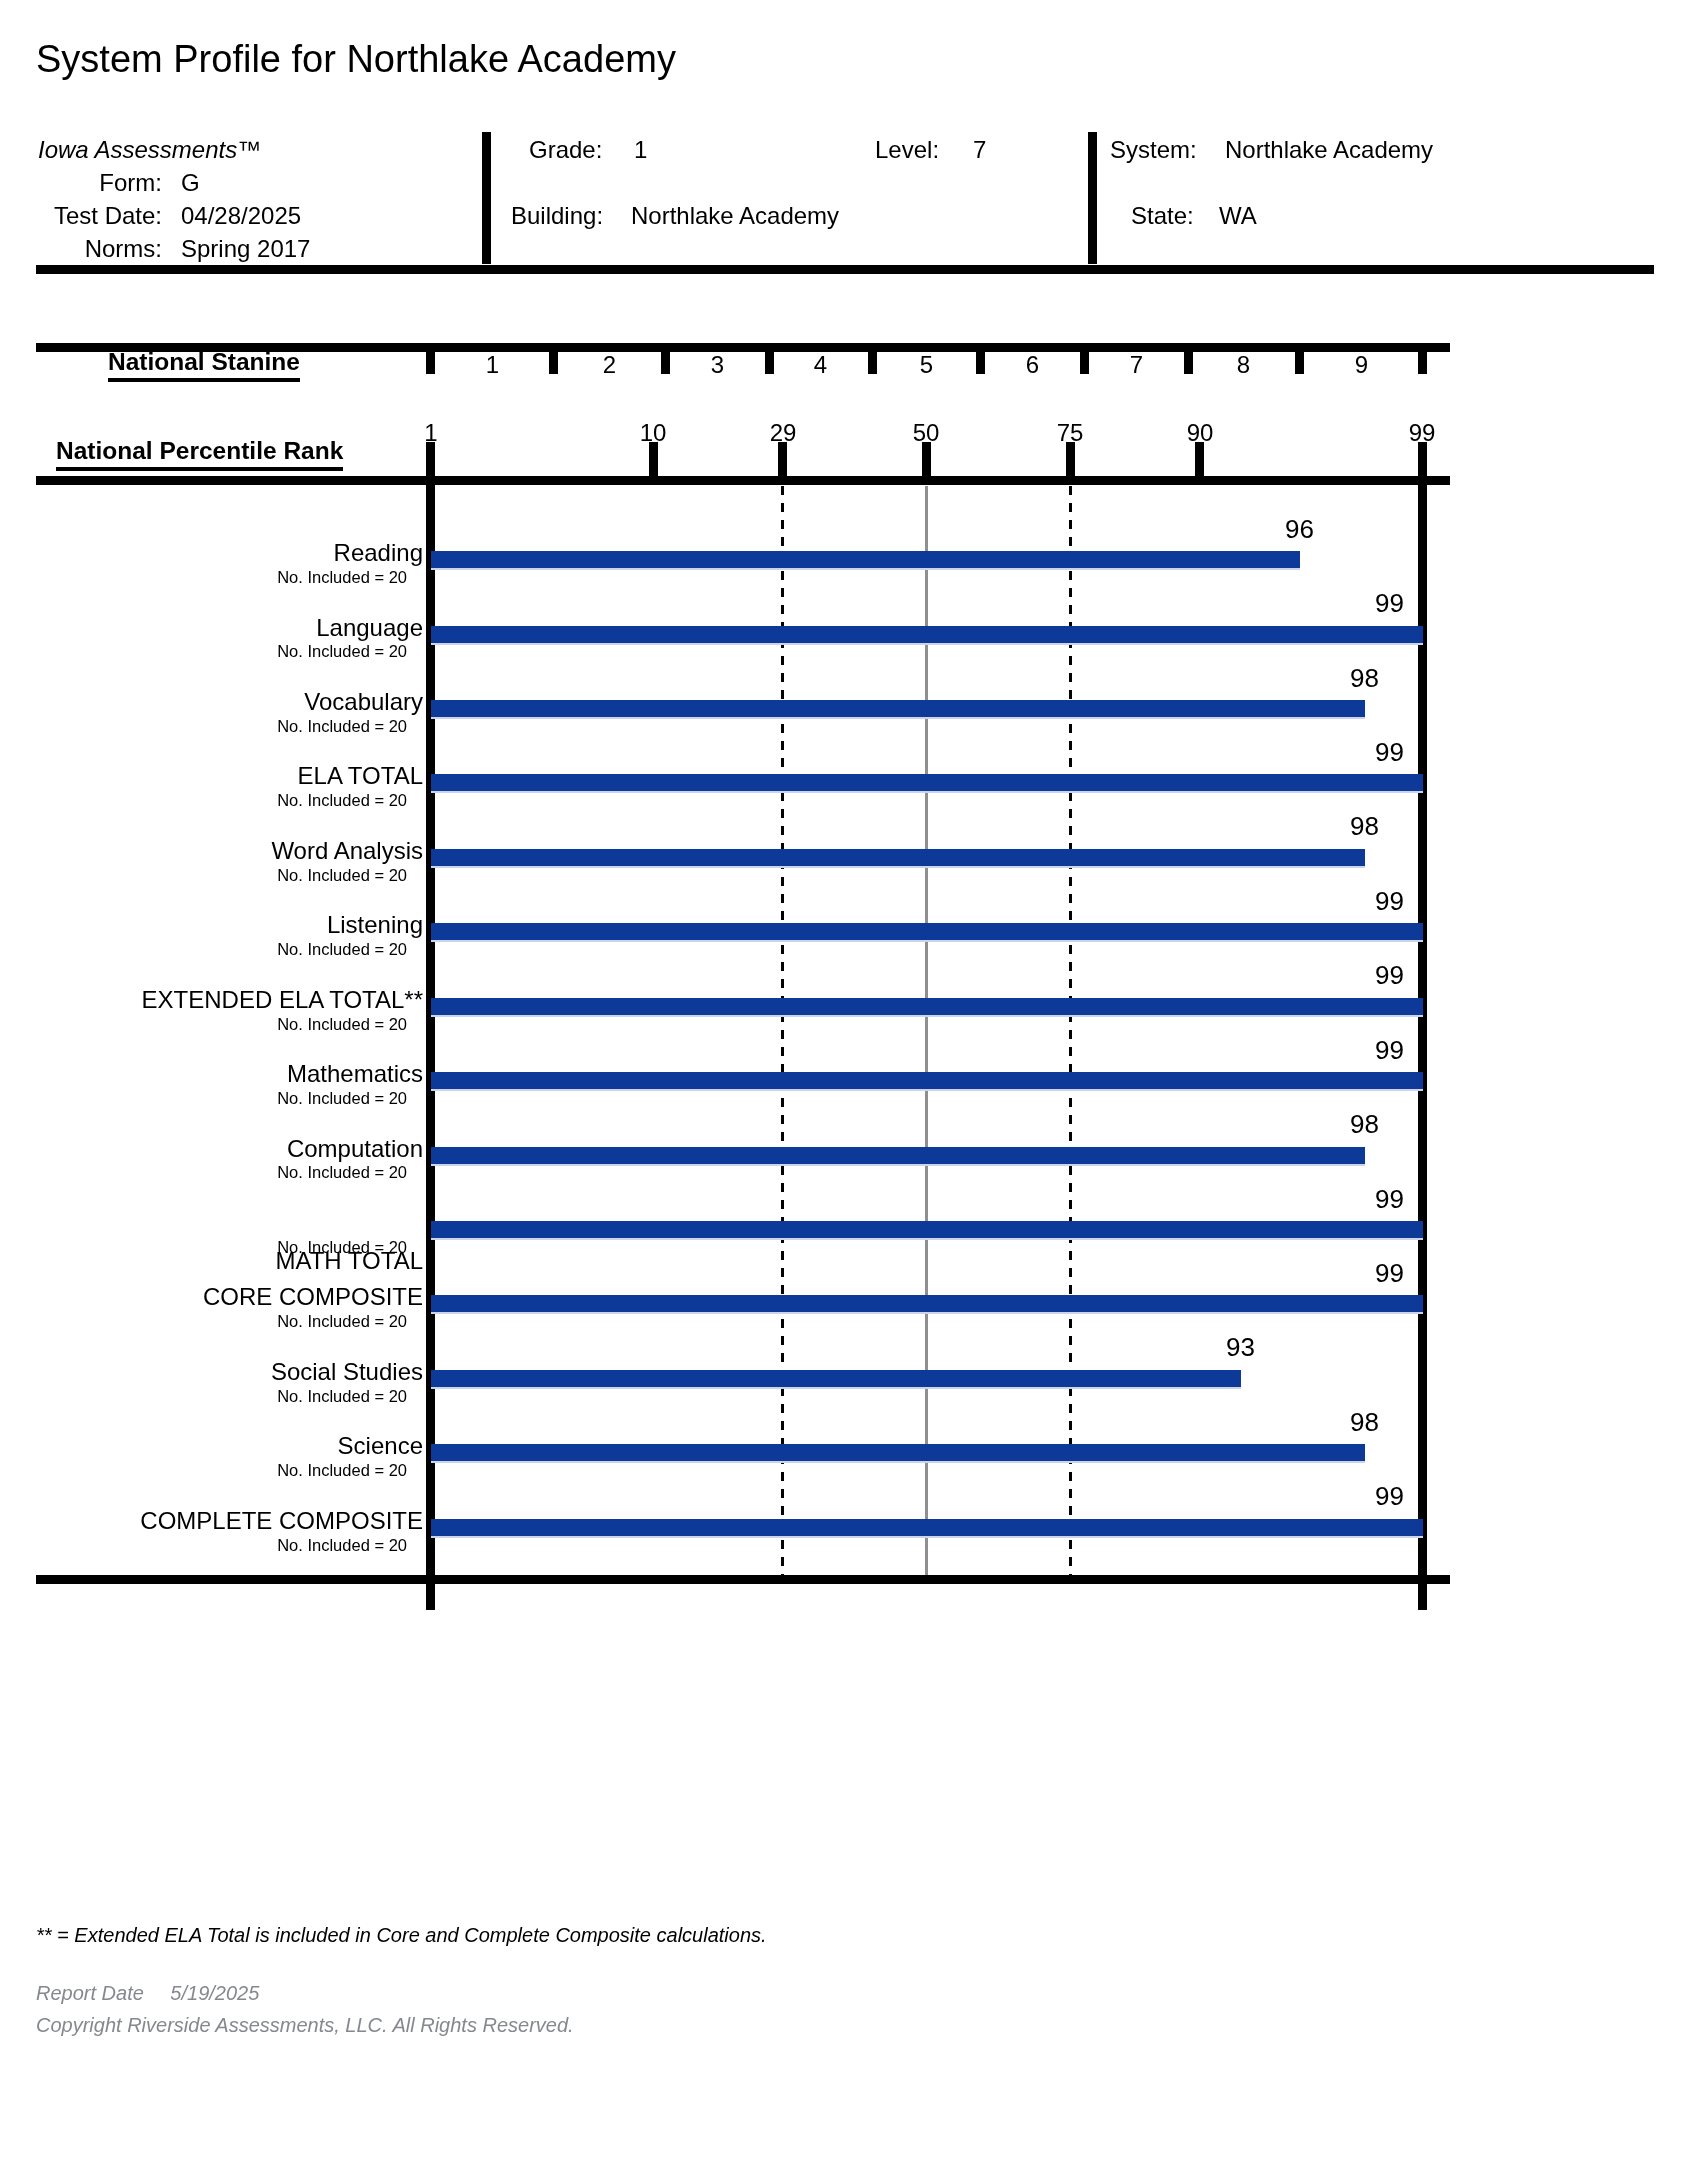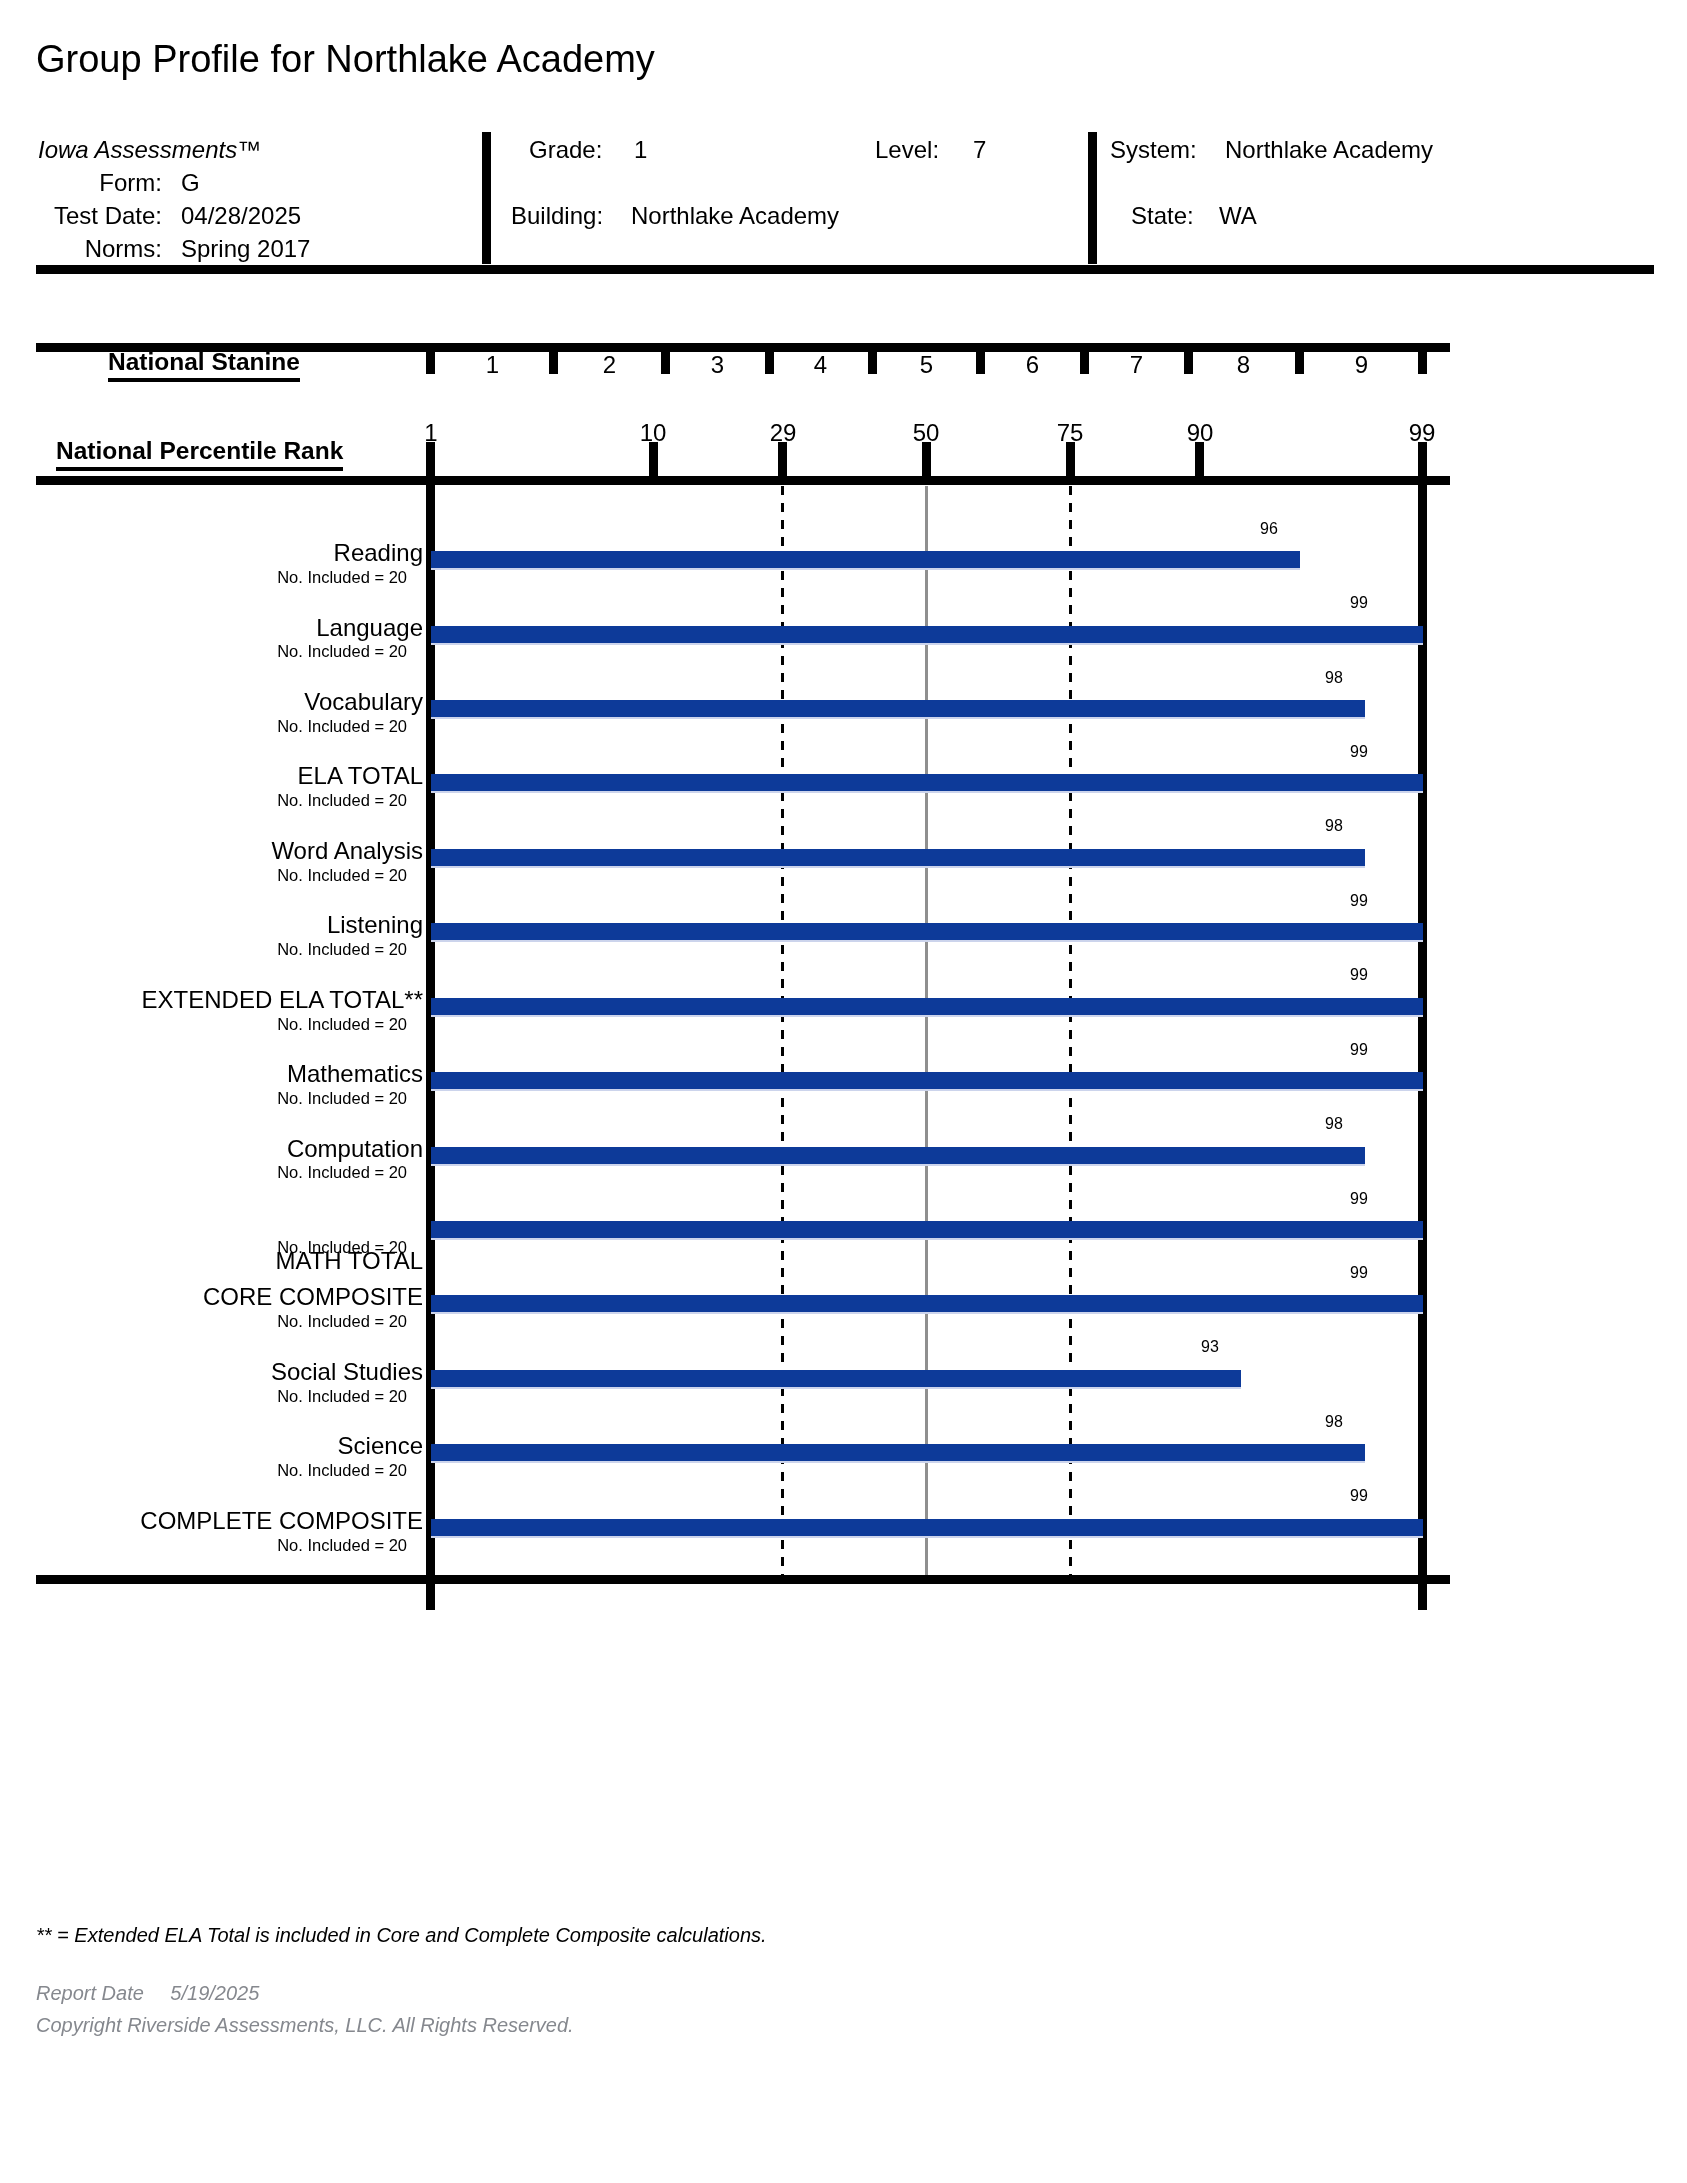--- a/index.html
+++ b/index.html
@@ -28,28 +28,28 @@
   .axis{position:absolute;background:#000;width:8.6px;}
   .grid-dashed{
     position:absolute;width:2.6px;
     background:repeating-linear-gradient(to bottom,#000 0 8.6px,transparent 8.6px 17px);
   }
   .grid-gray{position:absolute;width:2.6px;background:#8f8f8f;}
   .num{position:absolute;font-size:24px;line-height:24px;text-align:center;}
   .bar{position:absolute;height:17px;border-bottom:2px solid #ccd4ec;}
   .subject{position:absolute;font-size:24px;line-height:24px;text-align:right;}
   .ninc{position:absolute;font-size:16.5px;line-height:16.5px;text-align:right;}
-  .val{position:absolute;font-size:16px;line-height:24px;text-align:left;}
+  .val{position:absolute;font-size:26px;line-height:24px;text-align:center;}
 </style>
 </head>
 <body>
 
 <div id="page">
 
-  <div class="abs title" style="left:36px;top:39px;">Group Profile for Northlake Academy</div>
+  <div class="abs title" style="left:36px;top:39px;">System Profile for Northlake Academy</div>
 
   <div class="abs t36 italic" style="left:38px;top:138px;">Iowa Assessments™</div>
 
   <div class="abs t36" style="right:1525px;top:171px;">Form:</div>
   <div class="abs t36" style="left:181px;top:171px;">G</div>
 
   <div class="abs t36" style="right:1525px;top:204px;">Test Date:</div>
   <div class="abs t36" style="left:181px;top:204px;">04/28/2025</div>
 
   <div class="abs t36" style="right:1525px;top:237px;">Norms:</div>

